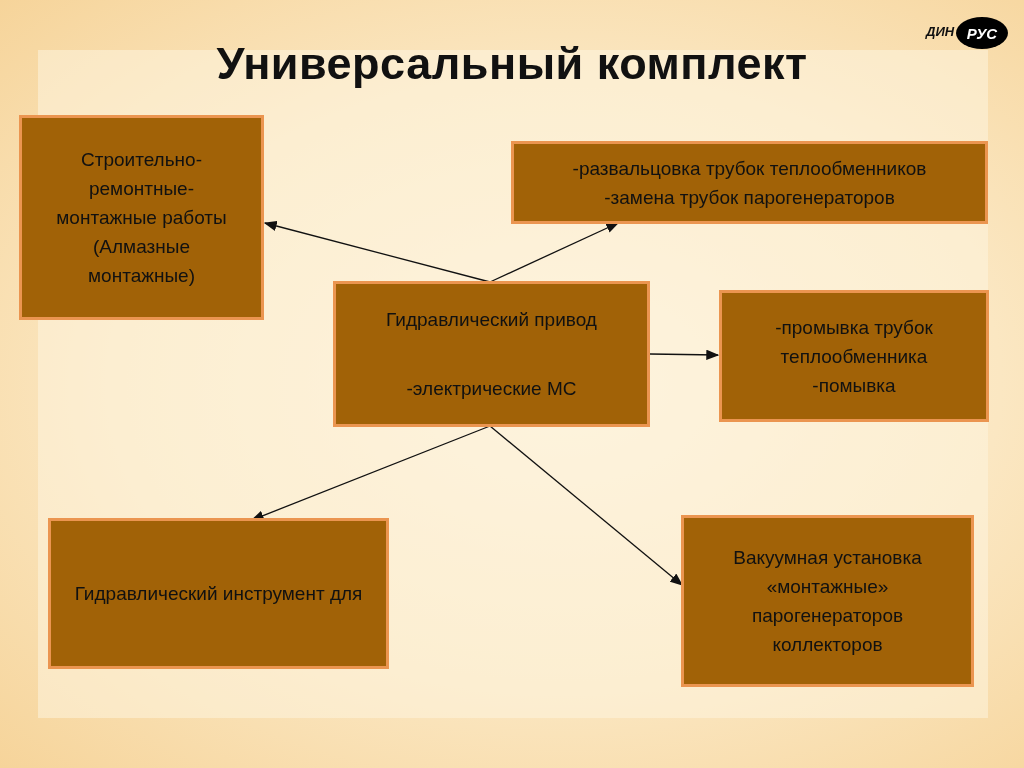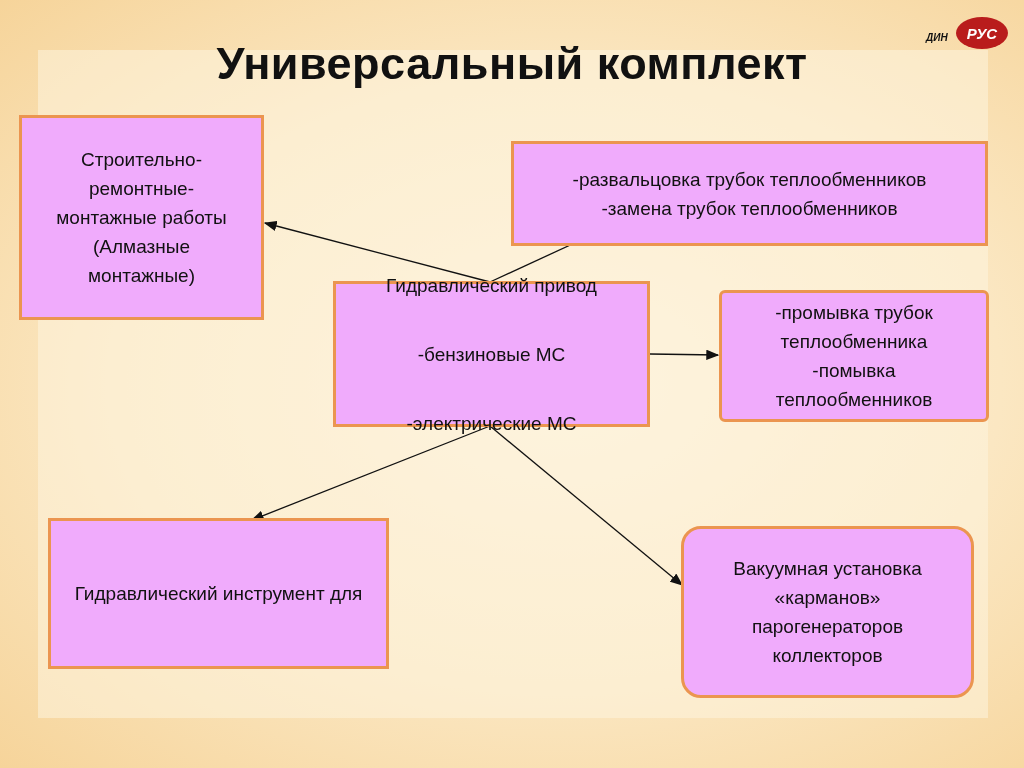--- a/index.html
+++ b/index.html
@@ -12,28 +12,28 @@
     position:absolute; left:38px; top:50px; width:950px; height:668px;
     background: rgba(253,244,222,0.55);
   }
   .title {
     position:absolute; left:0; width:1024px; top:38px; text-align:center;
     font-size:45px; font-weight:bold; color:#111; letter-spacing:0.5px;
   }
   .logo { position:absolute; left:926px; top:17px; width:80px; height:34px; }
   .logo .oval {
     position:absolute; left:30px; top:0; width:52px; height:32px; border-radius:50%;
-    background:#b91c1c; color:#fff; font-weight:bold; font-style:italic; font-size:15px;
+    background:#000000; color:#fff; font-weight:bold; font-style:italic; font-size:15px;
     display:flex; align-items:center; justify-content:center;
   }
   .logo .din {
-    position:absolute; left:0; top:7px; font-weight:bold; font-style:italic; font-size:10px; color:#111;margin-top:8px;
+    position:absolute; left:0; top:7px; font-weight:bold; font-style:italic; font-size:13px; color:#111;
   }
   .box {
-    position:absolute; background:#f0abfc; border:3px solid #eb9550; box-sizing:border-box;
+    position:absolute; background:#a16207; border:3px solid #eb9550; box-sizing:border-box;
     display:flex; flex-direction:column; align-items:center; justify-content:center;
     text-align:center; color:#111; font-size:19px; line-height:29px;
   }
   svg.lines { position:absolute; left:0; top:0; }
 </style>
 </head>
 <body>
 
 <div class="panel"></div>
 
@@ -60,40 +60,38 @@
 </svg>
 
 <div class="box" style="left:19px;top:115px;width:245px;height:205px;">
   <div>Строительно-</div>
   <div>ремонтные-</div>
   <div>монтажные работы</div>
   <div>(Алмазные</div>
   <div>монтажные)</div>
 </div>
 
-<div class="box" style="left:511px;top:141px;width:477px;height:105px;">
+<div class="box" style="left:511px;top:141px;width:477px;height:83px;">
   <div>-развальцовка трубок теплообменников</div>
-  <div>-замена трубок теплообменников</div>
+  <div>-замена трубок парогенераторов</div>
 </div>
 
 <div class="box" style="left:333px;top:281px;width:317px;height:146px;gap:40px;">
   <div>Гидравлический привод</div>
-  <div>-бензиновые МС</div>
   <div>-электрические МС</div>
 </div>
 
-<div class="box" style="left:719px;top:290px;width:270px;height:132px;border-radius:6px;">
+<div class="box" style="left:719px;top:290px;width:270px;height:132px;">
   <div>-промывка трубок</div>
   <div>теплообменника</div>
   <div>-помывка</div>
-  <div>теплообменников</div>
 </div>
 
 <div class="box" style="left:48px;top:518px;width:341px;height:151px;">
   <div>Гидравлический инструмент для</div>
 </div>
 
-<div class="box" style="left:681px;top:526px;width:293px;height:172px;border-radius:20px;">
+<div class="box" style="left:681px;top:515px;width:293px;height:172px;">
   <div>Вакуумная установка</div>
-  <div>«карманов»</div>
+  <div>«монтажные»</div>
   <div>парогенераторов</div>
   <div>коллекторов</div>
 </div>
 
 </body></html>

